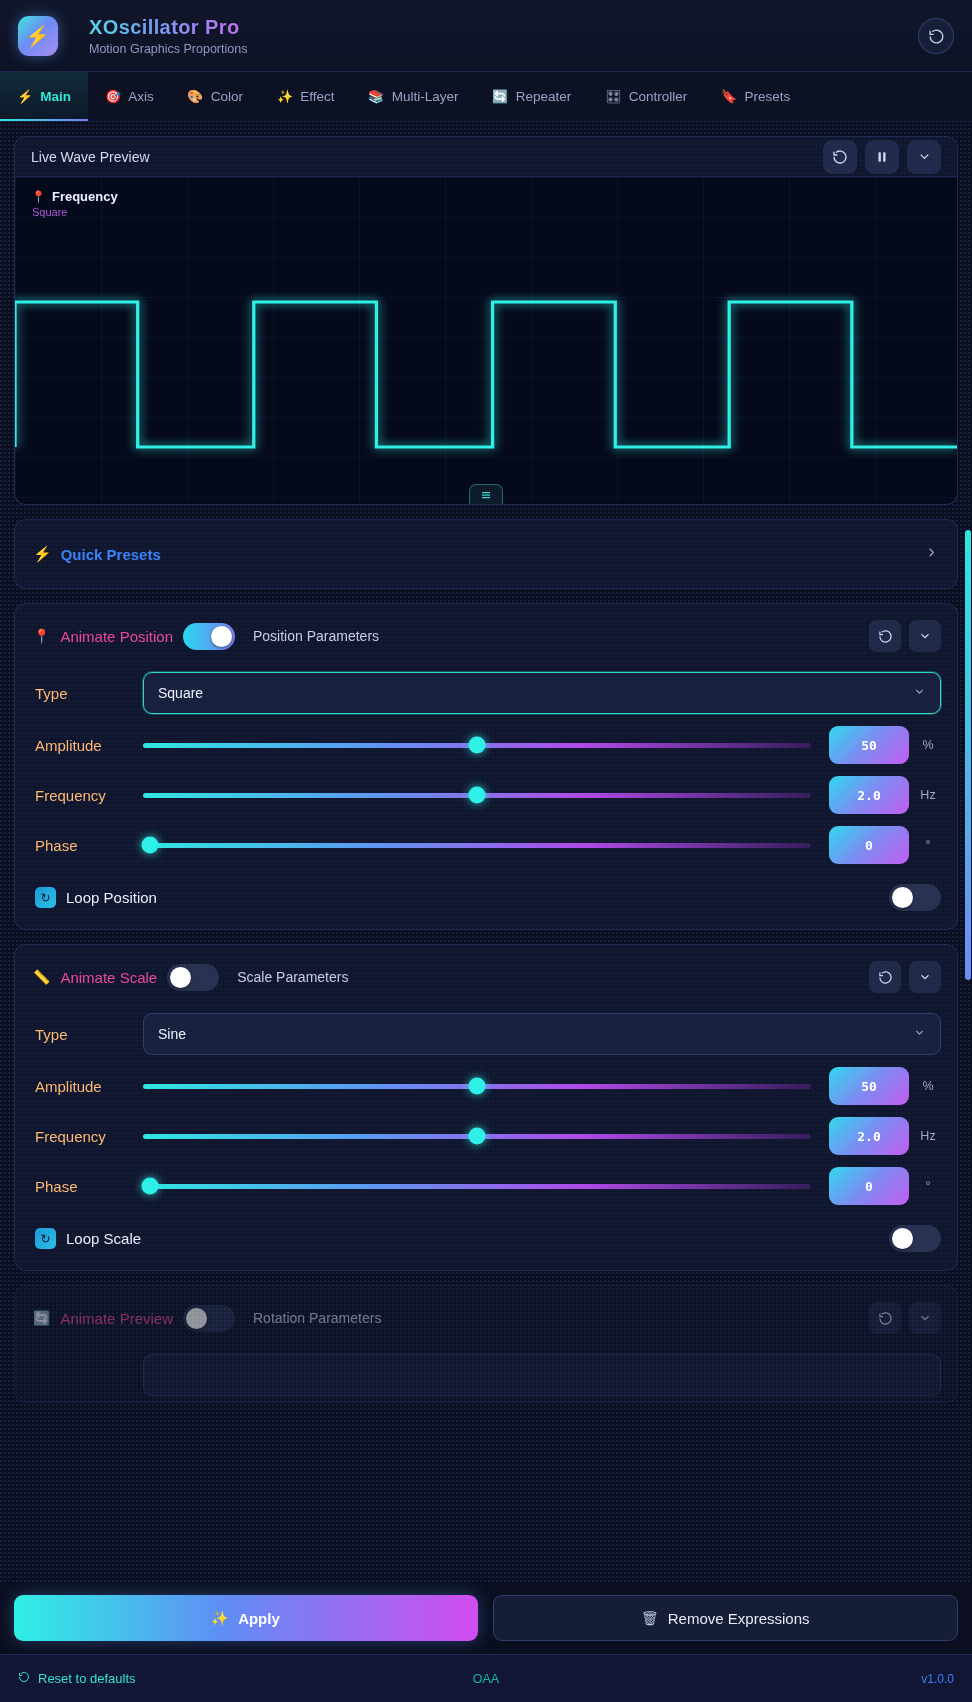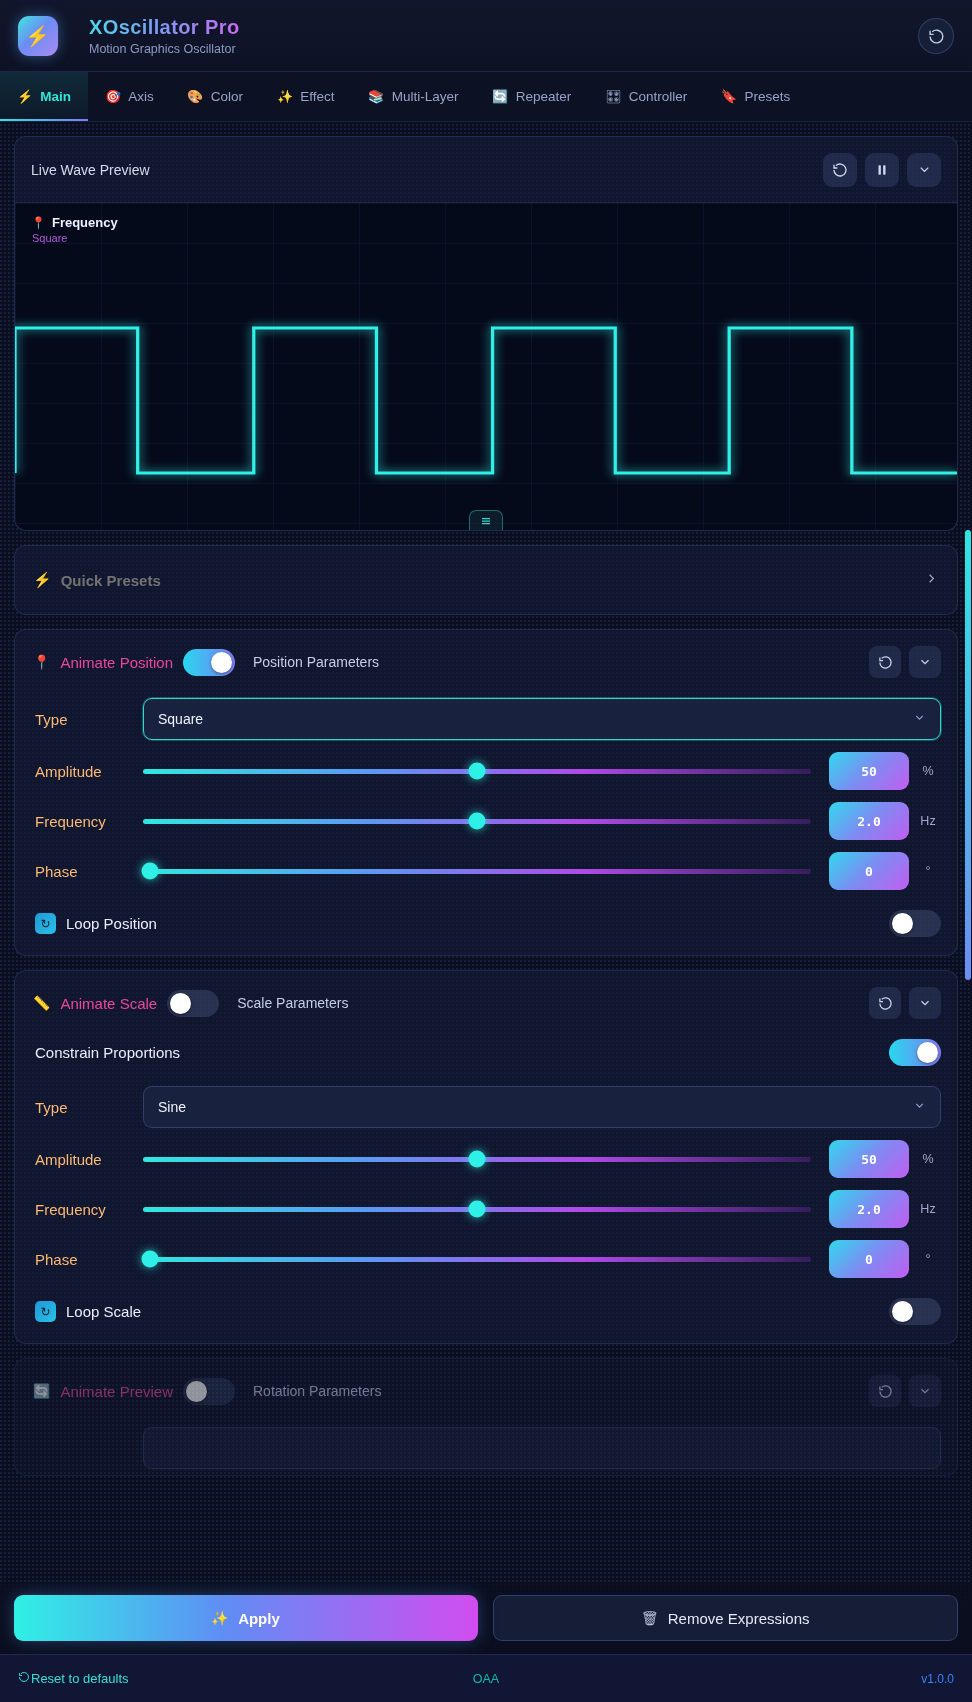--- a/index.html
+++ b/index.html
@@ -79,21 +79,21 @@
   }
   .card {
     background: rgba(20,27,52,.72);
     border: 1px solid rgba(88,116,205,.22);
     border-radius: 12px;
     margin-bottom: 14px;
   }
 
   
   .prev-head {
-    height: 66px; display: flex; align-items: center;
+    height: 40px; display: flex; align-items: center;
     padding: 4px 16px;
     border-bottom: 1px solid rgba(88,116,205,.18);
   }
   .prev-title { font-size: 14px; color: #d4dbf0; }
   .prev-btns { margin-left: auto; display: flex; gap: 8px; }
   .ibtn {
     width: 34px; height: 34px; border-radius: 9px;
     background: rgba(48,60,98,.55);
     display: flex; align-items: center; justify-content: center;
     color: #d3daf0; font-size: 15px;
@@ -117,21 +117,21 @@
     width: 34px; height: 20px; border-radius: 7px 7px 0 0;
     border: 1px solid rgba(60,200,200,.45); border-bottom: none;
     background: rgba(20,45,60,.5);
     display: flex; align-items: center; justify-content: center;
     color: #36d6d0; font-size: 11px; letter-spacing: 1px;
   }
 
   
   .qp { height: 68px; display: flex; align-items: center; padding: 0 18px; }
   .qp-ico { color: #ff8c2e; font-size: 15px; margin-right: 9px; }
-  .qp-label { font-size: 15px; font-weight: bold; color: #737373; }
+  .qp-label { font-size: 15px; font-weight: bold; color: #3b82f6; }
   .qp-chev { margin-left: auto; color: #9aa4c8; font-size: 15px; }
 
   
   .panel-head {
     display: flex; align-items: center; gap: 10px;
     padding: 16px 16px 14px 18px;
   }
   .pin-ico { font-size: 14px; }
   .panel-main-label { font-size: 15px; color: #ec4899; }
   .panel-sub-label { font-size: 14px; color: #c5cde8; margin-left: 8px; }
@@ -242,41 +242,41 @@
   .apply-spark { color: #ffe14d; font-size: 14px; }
   .trash-ico { font-size: 14px; color: #b9c2dd; }
 
   
   .footer {
     position: absolute; left: 0; right: 0; bottom: 0; height: 48px;
     background: #101634;
     border-top: 1px solid rgba(90,120,210,.2);
     display: flex; align-items: center; padding: 0 18px;
   }
-  .f-reset { display: flex; align-items: center; gap: 1px; font-size: 13px; color: #37e0d4; }
+  .f-reset { display: flex; align-items: center; gap: 8px; font-size: 13px; color: #37e0d4; }
   .f-reset .ri { font-size: 12px; }
   .f-mid { position: absolute; left: 50%; transform: translateX(-50%); font-size: 12.5px; color: #14b8a6; }
   .f-ver { margin-left: auto; font-size: 12px; color: #3b82f6; }
 
   
   .sbar {
     position: absolute; right: 1px; top: 530px; width: 6px; height: 450px;
     border-radius: 3px; background: linear-gradient(180deg,#2fe6e0,#6d8cf5);
   }
 </style>
 </head>
 <body>
 
 <div class="header">
   <div class="logo-box">
     <span class="logo-bolt">⚡</span>
   </div>
   <div class="title-wrap">
     <div class="app-title">XOscillator Pro</div>
-    <div class="app-sub">Motion Graphics Oscillator</div>
+    <div class="app-sub">Motion Graphics Proportions</div>
   </div>
   <div class="hdr-reset">
     <svg width="17" height="17" viewBox="0 0 24 24" fill="none" stroke="currentColor" stroke-width="2">
       <path d="M3 12a9 9 0 1 0 3-6.7"></path>
         <path d="M3 4v5h5"></path>
     </svg>
   </div>
 </div>
 
 <div class="tabs">
@@ -470,26 +470,20 @@
             </svg>
         </div>
         <div class="ibtn-sm">
           <svg width="14" height="14" viewBox="0 0 24 24" fill="none" stroke="currentColor" stroke-width="2">
               <path d="M6 9l6 6 6-6"></path>
             </svg>
         </div>
       </div>
     </div>
 
-    <div class="constrain-row">
-      <span class="constrain-label">Constrain Proportions</span>
-      <div class="toggle on">
-          <div class="knob"></div>
-        </div>
-    </div>
 
     <div class="row">
       <div class="row-label">Type</div>
       <div class="select">
         <span>Sine</span>
         <span class="chev">
           <svg width="13" height="13" viewBox="0 0 24 24" fill="none" stroke="currentColor" stroke-width="2">
               <path d="M6 9l6 6 6-6"></path>
             </svg>
         </span>

